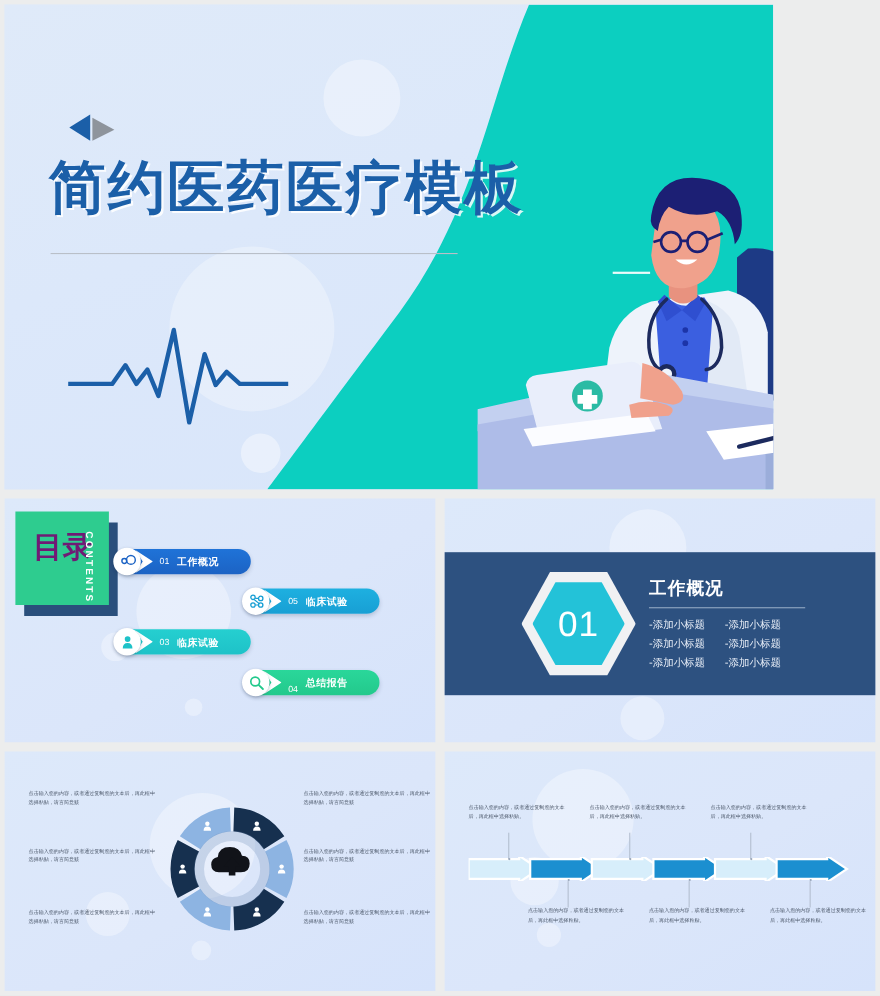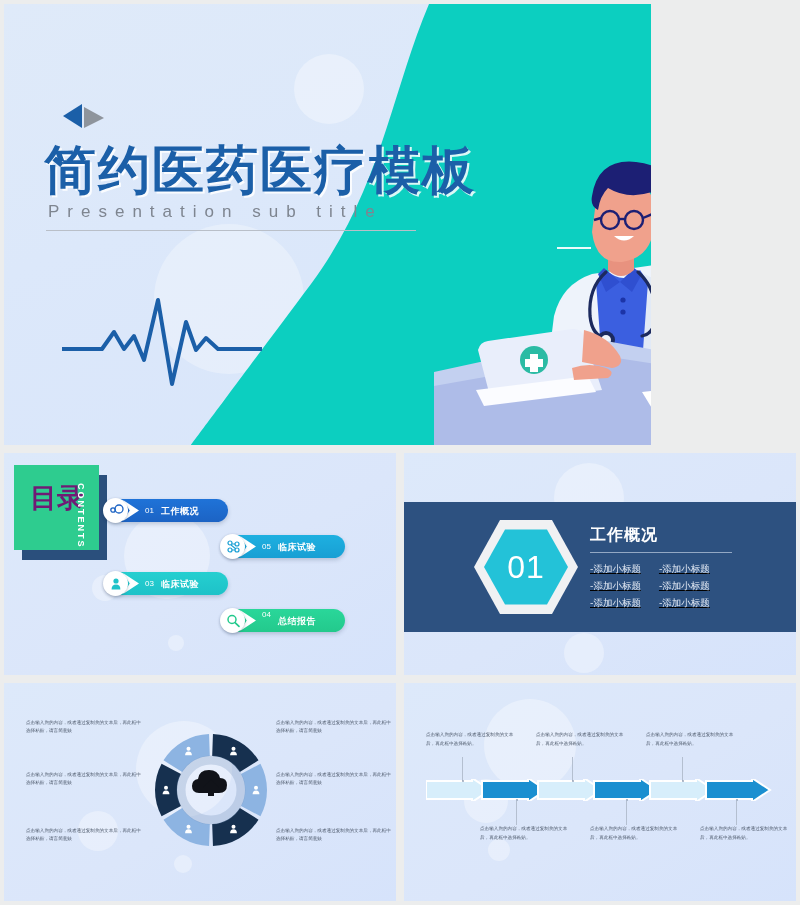--- a/index.html
+++ b/index.html
@@ -6,21 +6,21 @@
   html, body {
     width: 800px; height: 905px;
     background: #e9e9e9;
     font-family: "Liberation Sans", "DejaVu Sans", sans-serif;
     overflow: hidden;
   }
   .page { position: relative; width: 800px; height: 905px; background: #eceded; }
 
   
   .hero {
-    position: absolute; left: 4px; top: 4px; width: 647px; height: 441px;
+    position: absolute; left: 4px; top: 4px; width: 699px; height: 441px;
     background: linear-gradient(160deg,#dfeaf9 0%,#dce8fa 40%,#d8e5fa 100%);
     overflow: hidden;
   }
   .hero-bokeh { position: absolute; border-radius: 50%; background: rgba(255,255,255,.45); }
   .bk1 { width: 150px; height: 150px; left: 150px; top: 220px; background: rgba(255,255,255,.30); }
   .bk2 { width: 70px; height: 70px; left: 290px; top: 50px; background: rgba(255,255,255,.35); }
   .bk3 { width: 48px; height: 48px; left: 330px; top: 330px; background: rgba(255,255,255,.35); }
   .bk4 { width: 90px; height: 90px; left: 420px; top: 140px; background: rgba(255,255,255,.22); }
   .bk5 { width: 36px; height: 36px; left: 215px; top: 390px; background: rgba(255,255,255,.4); }
 
@@ -132,21 +132,21 @@
     font-size: 32px; color: #ffffff; font-weight: 400; letter-spacing: 1px;
     font-family: "Liberation Sans", sans-serif;
   }
   .sect-title {
     position: absolute; left: 186px; top: 72px;
     font-size: 16px; font-weight: 700; color: #ffffff; letter-spacing: 1px;
     font-family: "DejaVu Sans","Liberation Sans",sans-serif;
   }
   .sect-rule { position: absolute; left: 186px; top: 99px; width: 142px; height: 1px; background: #93a8c4; }
   .sect-cols { position: absolute; left: 186px; top: 108px; display: flex; gap: 18px; }
-  .sect-cols ul { list-style: none; text-decoration: underline; }
+  .sect-cols ul { list-style: none; }
   .sect-cols li {
     font-size: 9.5px; color: #e8eef7; line-height: 1.78; white-space: nowrap;
     font-family: "DejaVu Sans","Liberation Sans",sans-serif;
   }
 
   
   .donut-wrap { position: absolute; left: 148px; top: 36px; width: 118px; height: 142px; }
   .dn-text {
     position: absolute; width: 115px;
     font-size: 4.6px; line-height: 1.85; color: #4a5668;
@@ -233,21 +233,20 @@
       <path d="M208 268 L280 260 L296 284 L224 294 Z" fill="#ffffff"></path>
       <path d="M238 282 L278 272" stroke="#1c2a5e" stroke-width="4" stroke-linecap="round"></path>
     </svg>
 
     <svg class="logo-arrows" viewBox="0 0 46 26">
       <path d="M22 1 L22 25 L3 13 Z" fill="#1b5fa8"></path>
       <path d="M24 4 L44 15 L24 25 Z" fill="#8e949c"></path>
     </svg>
 
     <div class="hero-title">简约医药医疗模板</div>
-    <div class="hero-subtitle">Presentation sub title</div>
     <div class="hero-subline"></div>
 
     <svg class="ecg" width="200" height="95" viewBox="0 0 200 95">
       <polyline points="0,57 40,57 52,40 62,57 72,44 82,68 96,8 110,92 124,30 134,58 144,46 156,57 200,57" fill="none" stroke="#1b5fa8" stroke-width="4" stroke-linejoin="round" stroke-linecap="round"></polyline>
     </svg>
 
     <div class="teal-dash d1"></div>
     <div class="teal-dash d2"></div>
     <div class="dotgrid" id="dotgrid">
         <i style="left: 0px; top: 0px;"></i>
@@ -312,21 +311,21 @@
           <span class="toc-label" style="top: 6px;">临床试验</span>
         </div>
         <div class="toc-item" style="left: 218px; top: 156px; width: 123px; background: linear-gradient(rgb(42, 215, 154), rgb(35, 201, 140));">
           <div class="toc-leaf"></div>
           <div class="toc-badge">
             <svg width="18" height="18" viewBox="0 0 18 18">
               <circle cx="8" cy="7.5" r="4" fill="none" stroke="#23c98c" stroke-width="1.5"></circle>
               <path d="M11.3 10.8 L15 14.4" stroke="#23c98c" stroke-width="1.7" stroke-linecap="round"></path>
             </svg>
           </div>
-          <span class="toc-num" style="top: 1px;">04</span>
+          <span class="toc-num" style="top: 13px;">04</span>
           <span class="toc-label" style="top: 6px;">总结报告</span>
         </div>
       </div>
   </div>
 
   <div class="slide s-sect">
     <div class="slide-bg"></div>
     <div class="s-bokeh" style="width:70px;height:70px;left:150px;top:10px;"></div>
     <div class="s-bokeh" style="width:40px;height:40px;left:160px;top:180px;"></div>
 

